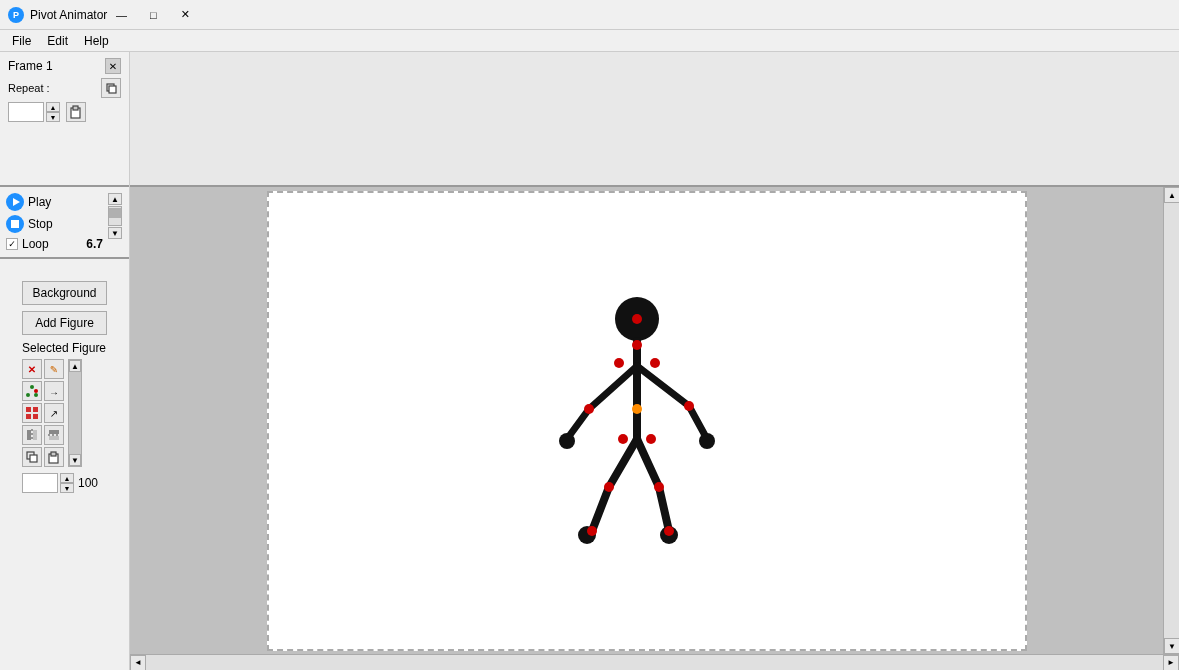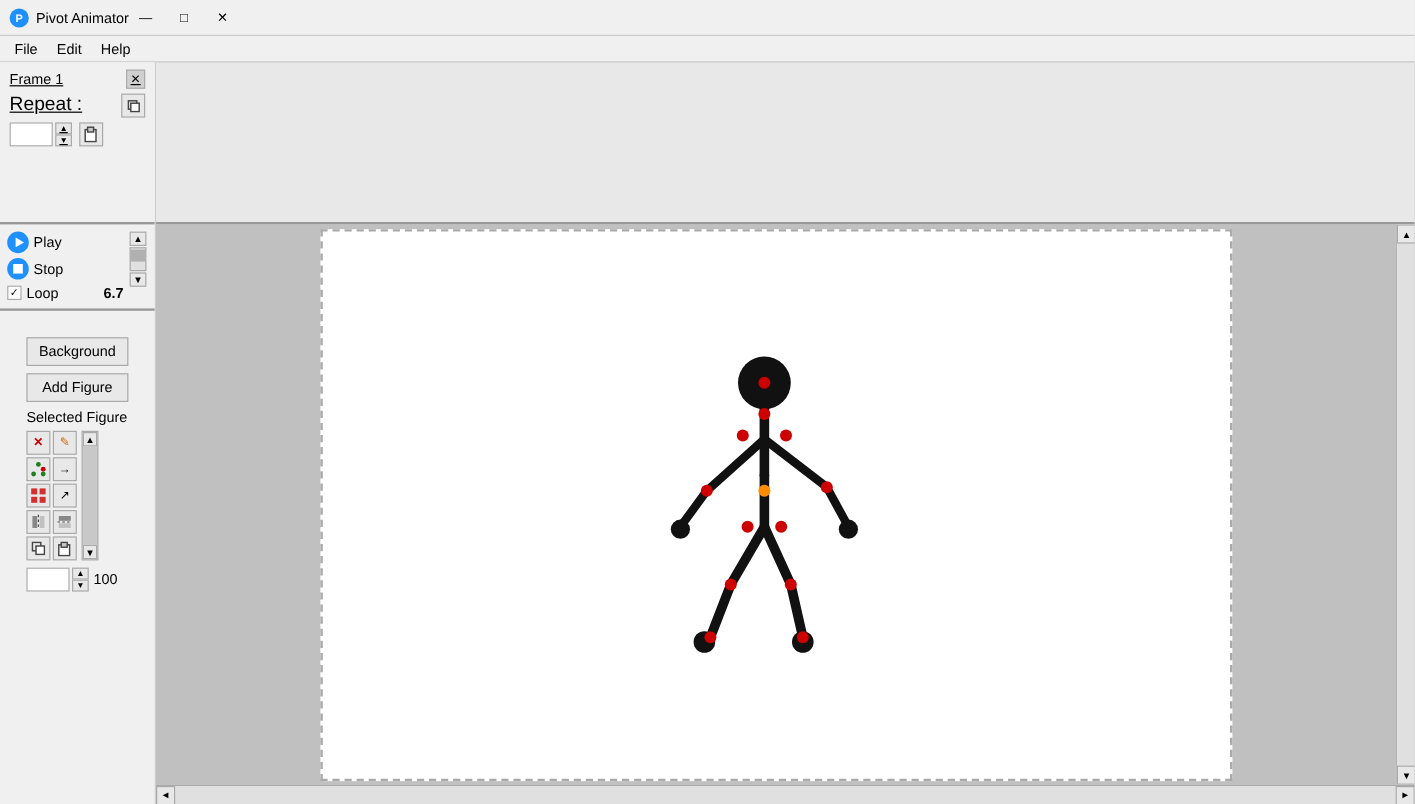--- a/index.html
+++ b/index.html
@@ -72,21 +72,20 @@
       flex-direction: column;
       overflow: hidden;
     }
 
     
     #frames-panel {
       background: #f0f0f0;
       border-bottom: 2px solid #999;
       padding: 6px 8px;
       min-height: 135px;
-      text-decoration: underline;
     }
     .frame-row {
       display: flex;
       align-items: center;
       justify-content: space-between;
       margin-bottom: 4px;
     }
     .frame-label { font-size: 12px; }
     .frame-close-btn {
       width: 16px; height: 16px;
@@ -94,21 +93,21 @@
       border: 1px solid #aaa;
       cursor: pointer;
       display: flex; align-items: center; justify-content: center;
       font-size: 10px;
     }
     .repeat-row {
       display: flex;
       align-items: center;
       margin-bottom: 4px;
     }
-    .repeat-label { font-size: 16px; margin-right: 4px; }
+    .repeat-label { font-size: 11px; margin-right: 4px; }
     .copy-btn {
       width: 20px; height: 20px;
       border: 1px solid #aaa;
       background: #e8e8e8;
       cursor: pointer;
       display: flex; align-items: center; justify-content: center;
       font-size: 10px;
       margin-left: auto;
     }
     .spinner-container {

